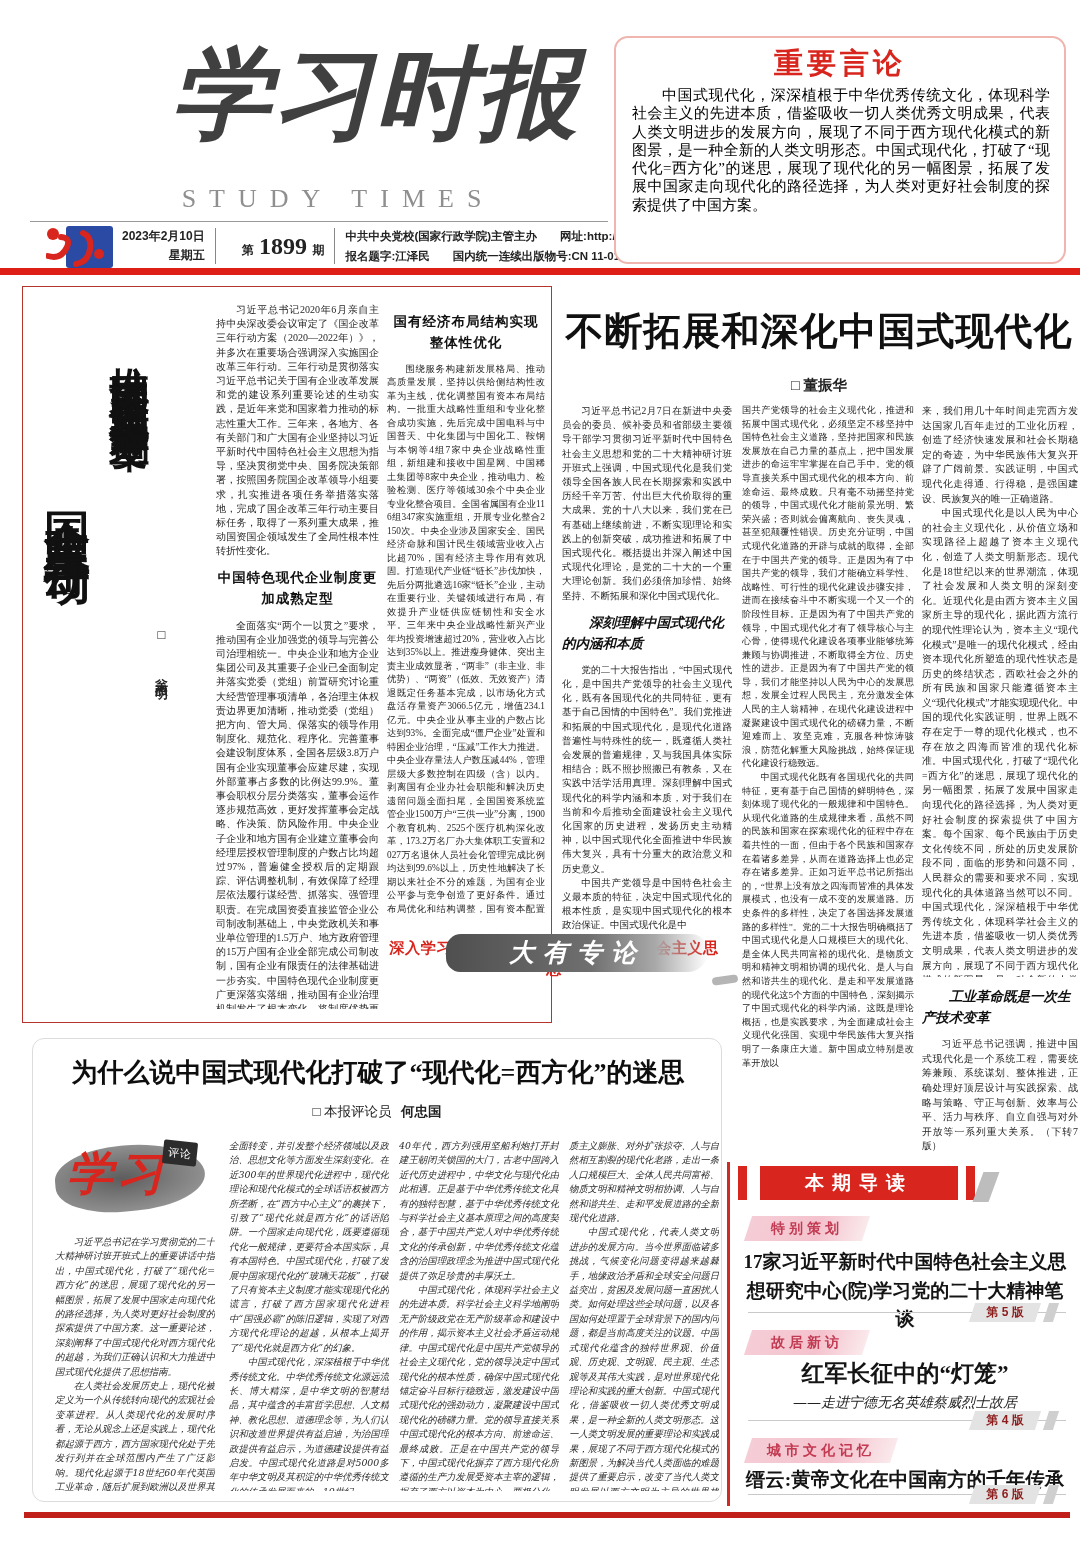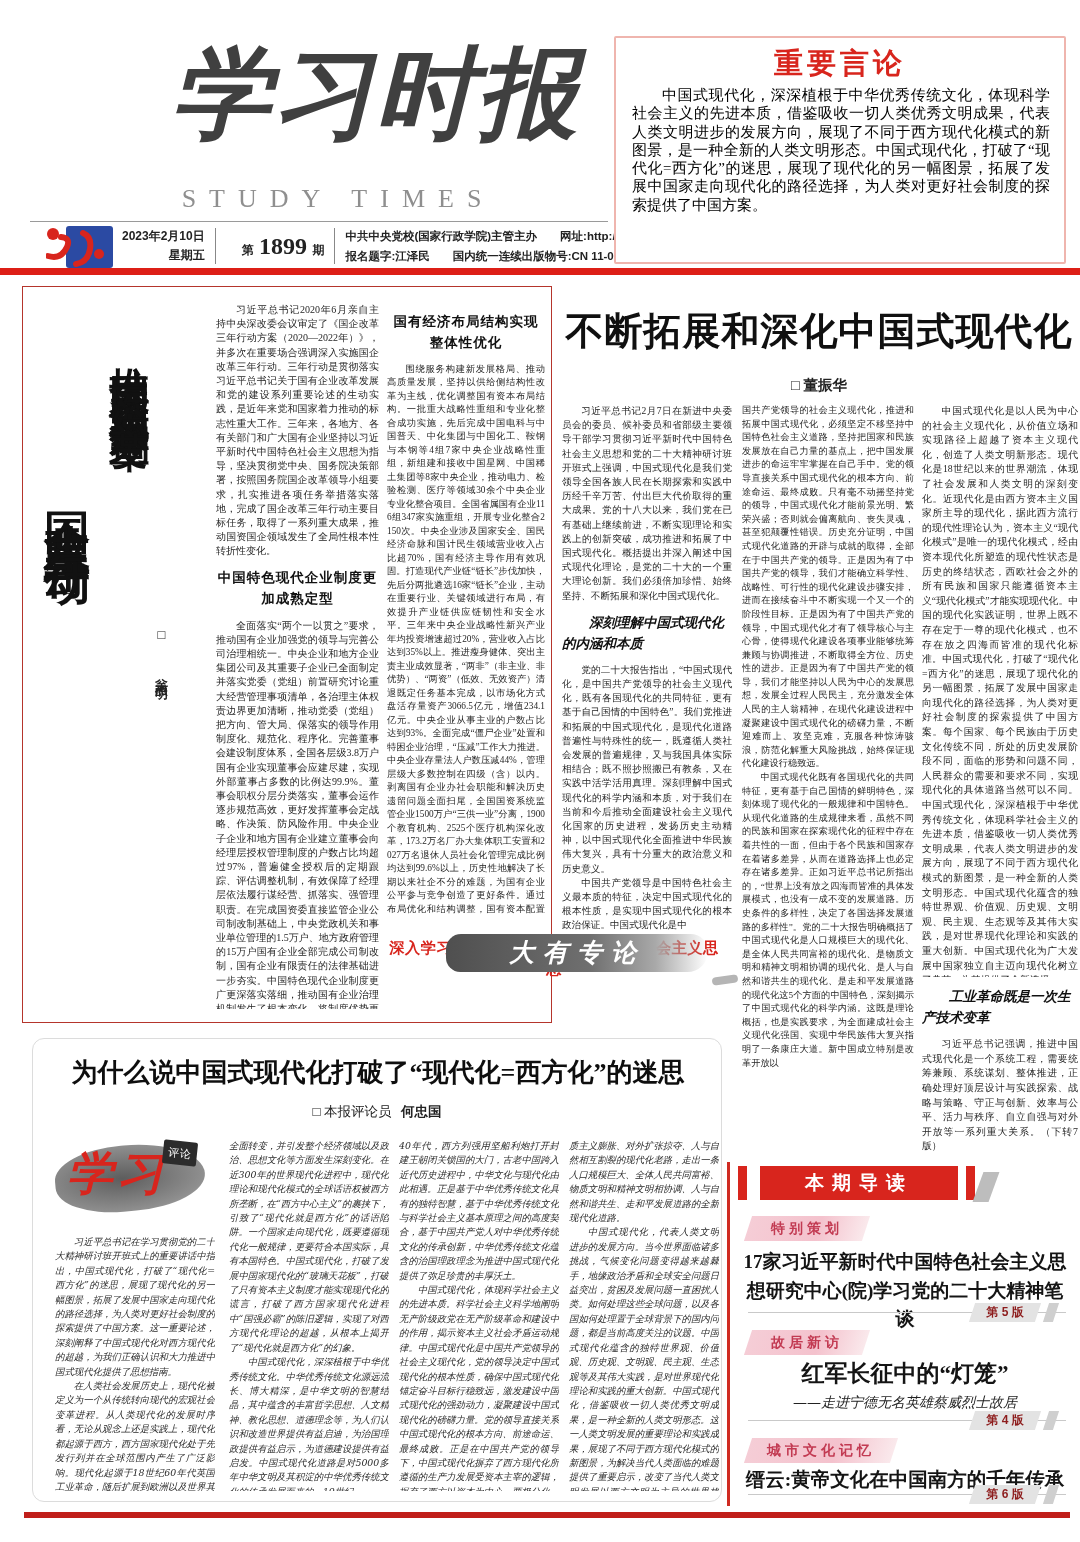--- a/index.html
+++ b/index.html
@@ -19,21 +19,21 @@
     font-family:"Liberation Sans", sans-serif; color:#222; }
   .d-date { text-align:right; font-size:12px; font-weight:700; line-height:1.6; white-space:nowrap; }
   .d-sep { width:1px; height:36px; background:#888; }
   .d-issue { white-space:nowrap; font-size:12px; font-weight:700;margin-left:16px; }
   .d-issue b { font-size:24px; font-family:"Liberation Serif", serif; font-weight:700; padding:0 2px; }
   .d-pub { font-size:11.5px; line-height:1.75; white-space:nowrap; font-weight:600; }
   .red-rule-top { left:0; top:268px; width:1080px; height:7px; background:#dd1f17; }
   .red-rule-bottom { left:24px; top:1512px; width:1046px; height:6px; background:#c01f1a; }
 
   
-  .rm-box { left:614px; top:36px; width:452px; height:228px; border:2px solid #efb5ae; border-radius:2px; background:#fff; }
+  .rm-box { left:614px; top:36px; width:452px; height:228px; border:2px solid #efb5ae; border-radius:14px; background:#fff; }
   .rm-title { position:absolute; top:6px; left:0; width:100%; text-align:center; font-size:29px; font-weight:900;
     color:#d8251d; letter-spacing:4px; font-family:"Liberation Sans", sans-serif; }
   .rm-body { position:absolute; top:48px; left:16px; right:14px; font-size:15px; line-height:18.3px;
     text-align:justify; text-indent:2em; color:#000000; word-break:break-all; }
 
   
   .left-box { left:22px; top:286px; width:530px; height:737px; border:1.5px solid #b5352c; background:#fff; }
   .vh { writing-mode:vertical-rl; text-orientation:upright; font-family:"Liberation Sans", sans-serif;
     font-weight:900; color:#111; }
   .vh1 { position:absolute; left:80px; top:48px; font-size:40px; letter-spacing:5px; height:650px; }
@@ -189,20 +189,21 @@
     <p>党的二十大报告指出，“中国式现代化，是中国共产党领导的社会主义现代化，既有各国现代化的共同特征，更有基于自己国情的中国特色”。我们党推进和拓展的中国式现代化，是现代化道路普遍性与特殊性的统一，既遵循人类社会发展的普遍规律，又与我国具体实际相结合；既不照抄照搬已有教条，又在实践中活学活用真理。深刻理解中国式现代化的科学内涵和本质，对于我们在当前和今后推动全面建设社会主义现代化国家的历史进程，发扬历史主动精神，以中国式现代化全面推进中华民族伟大复兴，具有十分重大的政治意义和历史意义。</p>
     <p>中国共产党领导是中国特色社会主义最本质的特征，决定中国式现代化的根本性质，是实现中国式现代化的根本政治保证。中国式现代化是中</p>
   </div>
 
   <div class="abs ra-col ra-col2">
     <p class="no-indent">国共产党领导的社会主义现代化，推进和拓展中国式现代化，必须坚定不移坚持中国特色社会主义道路，坚持把国家和民族发展放在自己力量的基点上，把中国发展进步的命运牢牢掌握在自己手中。党的领导直接关系中国式现代化的根本方向、前途命运、最终成败。只有毫不动摇坚持党的领导，中国式现代化才能前景光明、繁荣兴盛；否则就会偏离航向、丧失灵魂，甚至犯颠覆性错误。历史充分证明，中国式现代化道路的开辟与成就的取得，全部在于中国共产党的领导。正是因为有了中国共产党的领导，我们才能确立科学性、战略性、可行性的现代化建设步骤安排，进而在接续奋斗中不断实现一个又一个的阶段性目标。正是因为有了中国共产党的领导，中国式现代化才有了领导核心与主心骨，使得现代化建设各项事业能够统筹兼顾与协调推进，不断取得全方位、历史性的进步。正是因为有了中国共产党的领导，我们才能坚持以人民为中心的发展思想，发展全过程人民民主，充分激发全体人民的主人翁精神，在现代化建设进程中凝聚建设中国式现代化的磅礴力量，不断迎难而上、攻坚克难，克服各种惊涛骇浪，防范化解重大风险挑战，始终保证现代化建设行稳致远。</p>
     <p>中国式现代化既有各国现代化的共同特征，更有基于自己国情的鲜明特色，深刻体现了现代化的一般规律和中国特色。从现代化道路的生成规律来看，虽然不同的民族和国家在探索现代化的征程中存在着共性的一面，但由于各个民族和国家存在着诸多差异，从而在道路选择上也必定存在诸多差异。正如习近平总书记所指出的，“世界上没有放之四海而皆准的具体发展模式，也没有一成不变的发展道路。历史条件的多样性，决定了各国选择发展道路的多样性”。党的二十大报告明确概括了中国式现代化是人口规模巨大的现代化、是全体人民共同富裕的现代化、是物质文明和精神文明相协调的现代化、是人与自然和谐共生的现代化、是走和平发展道路的现代化这5个方面的中国特色，深刻揭示了中国式现代化的科学内涵。这既是理论概括，也是实践要求，为全面建成社会主义现代化强国、实现中华民族伟大复兴指明了一条康庄大道。新中国成立特别是改革开放以</p>
   </div>
 
   <div class="abs ra-col ra-col3">
+    <p class="no-indent">来，我们用几十年时间走完西方发达国家几百年走过的工业化历程，创造了经济快速发展和社会长期稳定的奇迹，为中华民族伟大复兴开辟了广阔前景。实践证明，中国式现代化走得通、行得稳，是强国建设、民族复兴的唯一正确道路。</p>
     <p class="fillclip">中国式现代化是以人民为中心的社会主义现代化，从价值立场和实现路径上超越了资本主义现代化，创造了人类文明新形态。现代化是18世纪以来的世界潮流，体现了社会发展和人类文明的深刻变化。近现代化是由西方资本主义国家所主导的现代化，据此西方流行的现代性理论认为，资本主义“现代化模式”是唯一的现代化模式，经由资本现代化所塑造的现代性状态是历史的终结状态，西欧社会之外的所有民族和国家只能遵循资本主义“现代化模式”才能实现现代化。中国的现代化实践证明，世界上既不存在定于一尊的现代化模式，也不存在放之四海而皆准的现代化标准。中国式现代化，打破了“现代化=西方化”的迷思，展现了现代化的另一幅图景，拓展了发展中国家走向现代化的路径选择，为人类对更好社会制度的探索提供了中国方案。每个国家、每个民族由于历史文化传统不同，所处的历史发展阶段不同，面临的形势和问题不同，人民群众的需要和要求不同，实现现代化的具体道路当然可以不同。中国式现代化，深深植根于中华优秀传统文化，体现科学社会主义的先进本质，借鉴吸收一切人类优秀文明成果，代表人类文明进步的发展方向，展现了不同于西方现代化模式的新图景，是一种全新的人类文明形态。中国式现代化蕴含的独特世界观、价值观、历史观、文明观、民主观、生态观等及其伟大实践，是对世界现代化理论和实践的重大创新。中国式现代化为广大发展中国家独立自主迈向现代化树立了典范，为其提供了全新选择。</p>
     <div class="sub-kai">工业革命既是一次生产技术变革</div>
     <p>习近平总书记强调，推进中国式现代化是一个系统工程，需要统筹兼顾、系统谋划、整体推进，正确处理好顶层设计与实践探索、战略与策略、守正与创新、效率与公平、活力与秩序、自立自强与对外开放等一系列重大关系。（下转7版）</p>
   </div>
 
   <div class="abs ba-box">
     <div class="ba-headline">为什么说中国式现代化打破了“现代化=西方化”的迷思</div>
     <div class="ba-byline">
       <span>□ 本报评论员</span>
       <b>何忠国</b>

